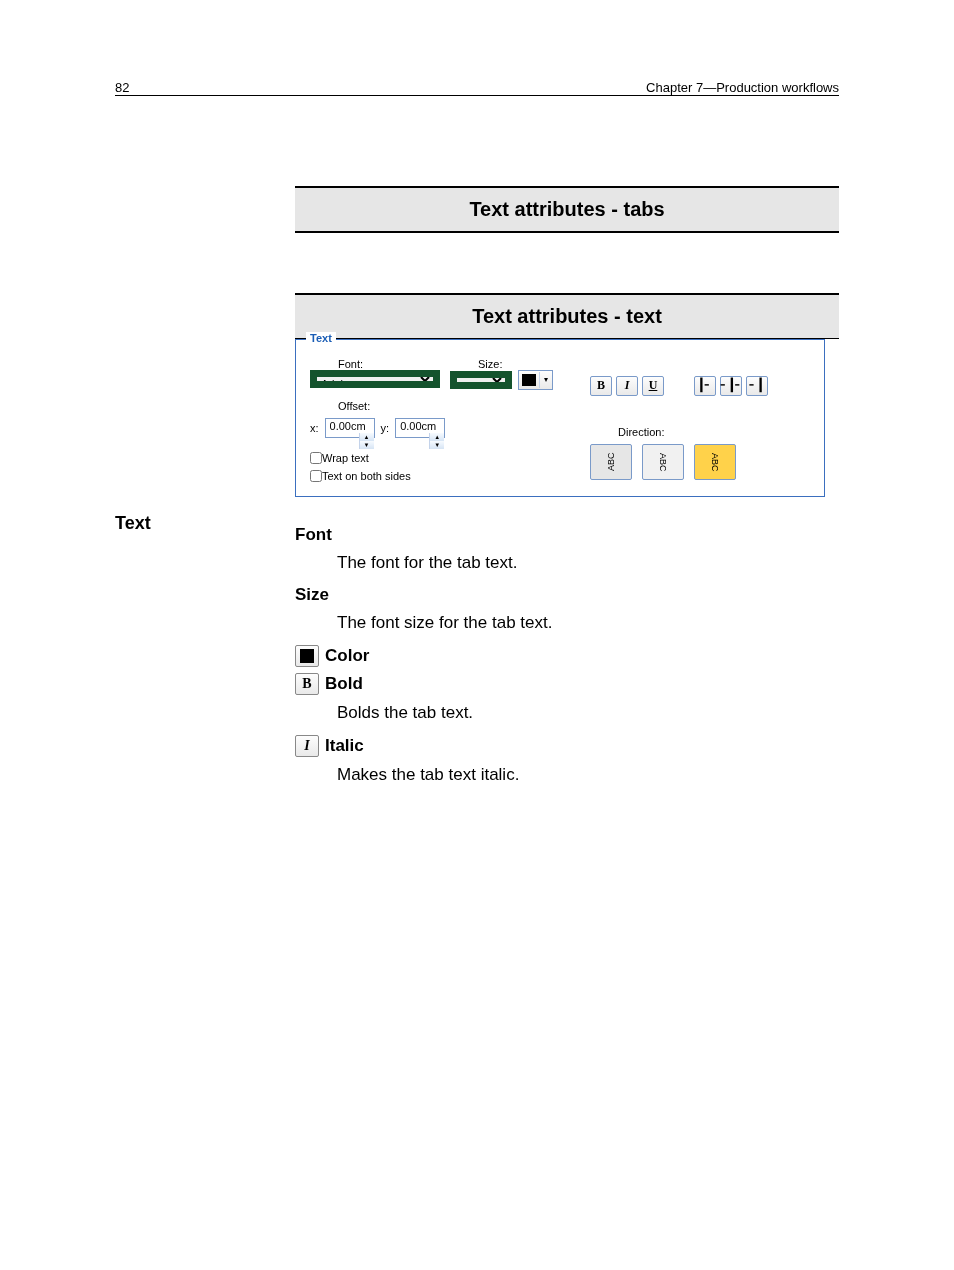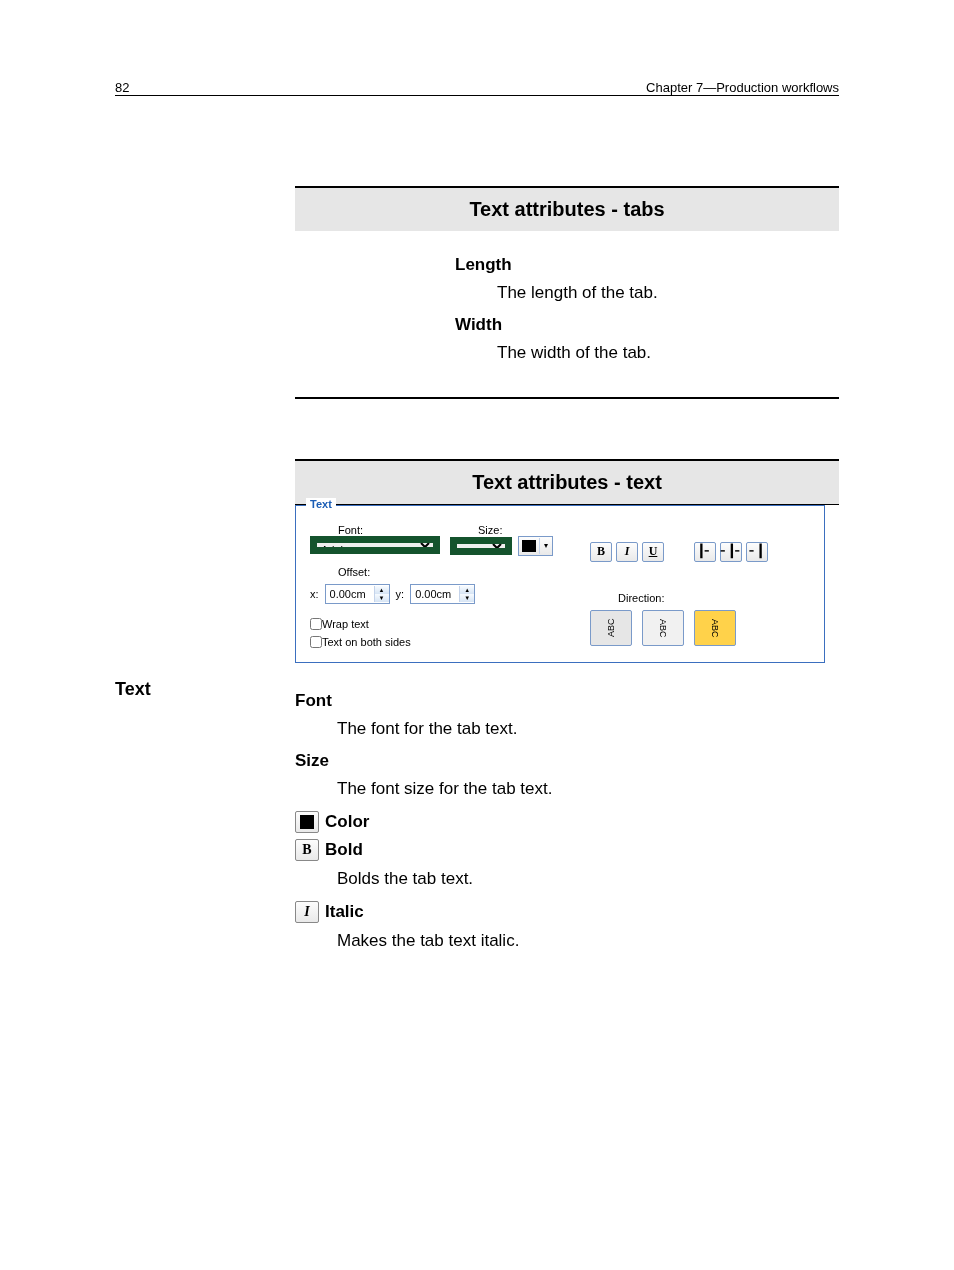--- a/index.html
+++ b/index.html
@@ -124,23 +124,24 @@
     font-size: 11px;
     font-family: Tahoma, Arial, sans-serif;
     border: 7px solid #14532d;
     height: 18px;
     box-sizing: border-box;
   }
   .font-sel { width: 130px; }
   .size-sel { width: 46px; padding-left: 48px; }
   .spin {
     display: inline-flex;
-    align-items: center;
+    align-items: flex-end;
     border: 1px solid #7a9ac9;
     height: 18px;
+    flex-direction: column;
   }
   .spin input {
     border: none;
     width: 48px;
     font-size: 11px;
     padding-left: 4px;
   }
   .spin .arrows {
     display: flex;
     flex-direction: column;
@@ -236,26 +237,20 @@
 <div class="page">
 
   <div class="hdr-line">
     <span>82</span>
     <span>Chapter 7—Production workflows</span>
   </div>
 
   <div class="section-block">
     <div class="section-rule"></div>
     <div class="section-title">Text attributes - tabs</div>
-    <div class="dl-area">
-      <div class="dl-term">Length</div>
-      <div class="dl-def">The length of the tab.</div>
-      <div class="dl-term">Width</div>
-      <div class="dl-def">The width of the tab.</div>
-    </div>
     <div class="section-rule"></div>
   </div>
 
   <div class="gap"></div>
 
   <div class="section-block">
     <div class="section-rule"></div>
     <div class="section-title">Text attributes - text</div>
     <div class="section-rule" style="border-top:1px solid #000"></div>
   </div>

